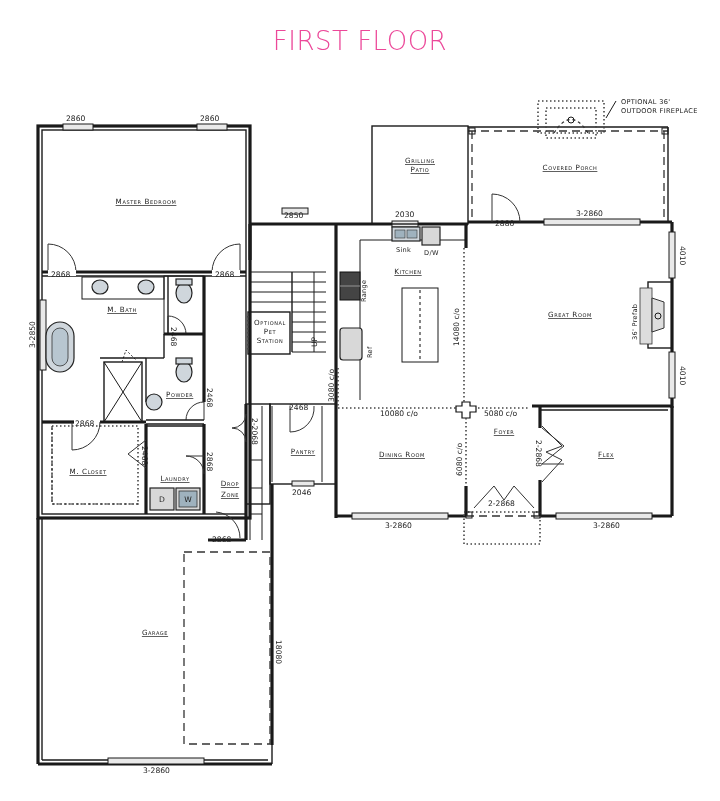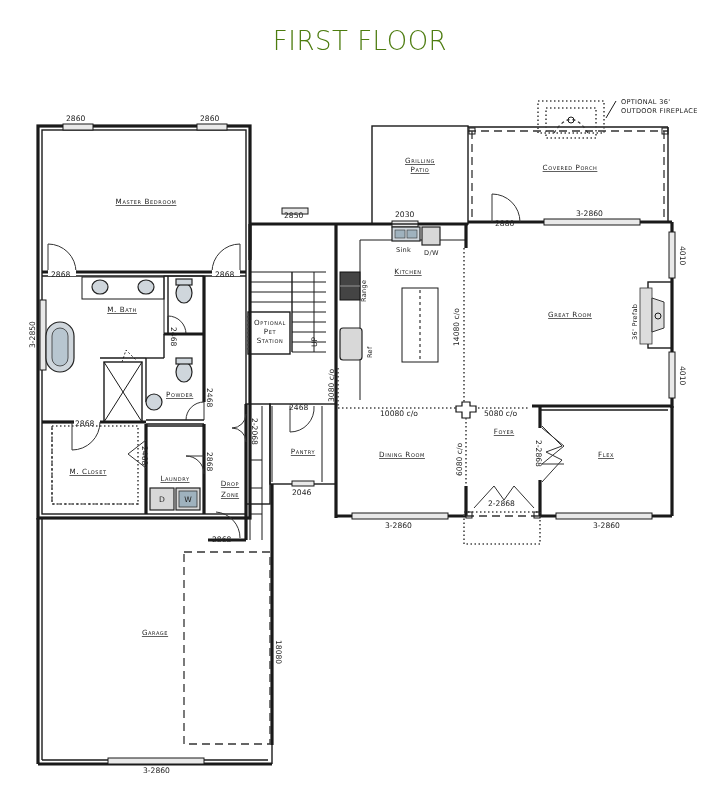--- a/index.html
+++ b/index.html
@@ -1,18 +1,18 @@
 <!DOCTYPE html>
 <html><head>
 <meta charset="utf-8">
 <style>
   html, body { margin: 0; padding: 0; background: #ffffff; }
   body { width: 720px; height: 801px; overflow: hidden; position: relative; font-family: "DejaVu Sans", sans-serif; }
   #title { position: absolute; top: 26px; left: 0; width: 720px; text-align: center;
-           font-family: "DejaVu Sans", sans-serif; font-weight: 200; font-size: 26px; letter-spacing: 0.5px; color: #4d7c0f; }
+           font-family: "DejaVu Sans", sans-serif; font-weight: 200; font-size: 26px; letter-spacing: 0.5px; color: #ec4899; }
   svg { position: absolute; left: 0; top: 0; }
   .wall { fill: none; stroke: #1a1a1a; stroke-width: 3.2; }
   .wall-thin { fill: none; stroke: #1a1a1a; stroke-width: 1.4; }
   .inner { fill: none; stroke: #1a1a1a; stroke-width: 1; }
   .dash { fill: none; stroke: #333; stroke-width: 1.2; stroke-dasharray: 3 3; }
   .dot { fill: none; stroke: #444; stroke-width: 1.6; stroke-dasharray: 1.5 2.5; }
   .dashlong { fill: none; stroke: #333; stroke-width: 1.3; stroke-dasharray: 8 5; }
   .win { fill: #e9e9e9; stroke: #1a1a1a; stroke-width: 1; }
   .door { fill: none; stroke: #333; stroke-width: 1; }
   .fixture { fill: #cfd6dc; stroke: #222; stroke-width: 1.2; }

